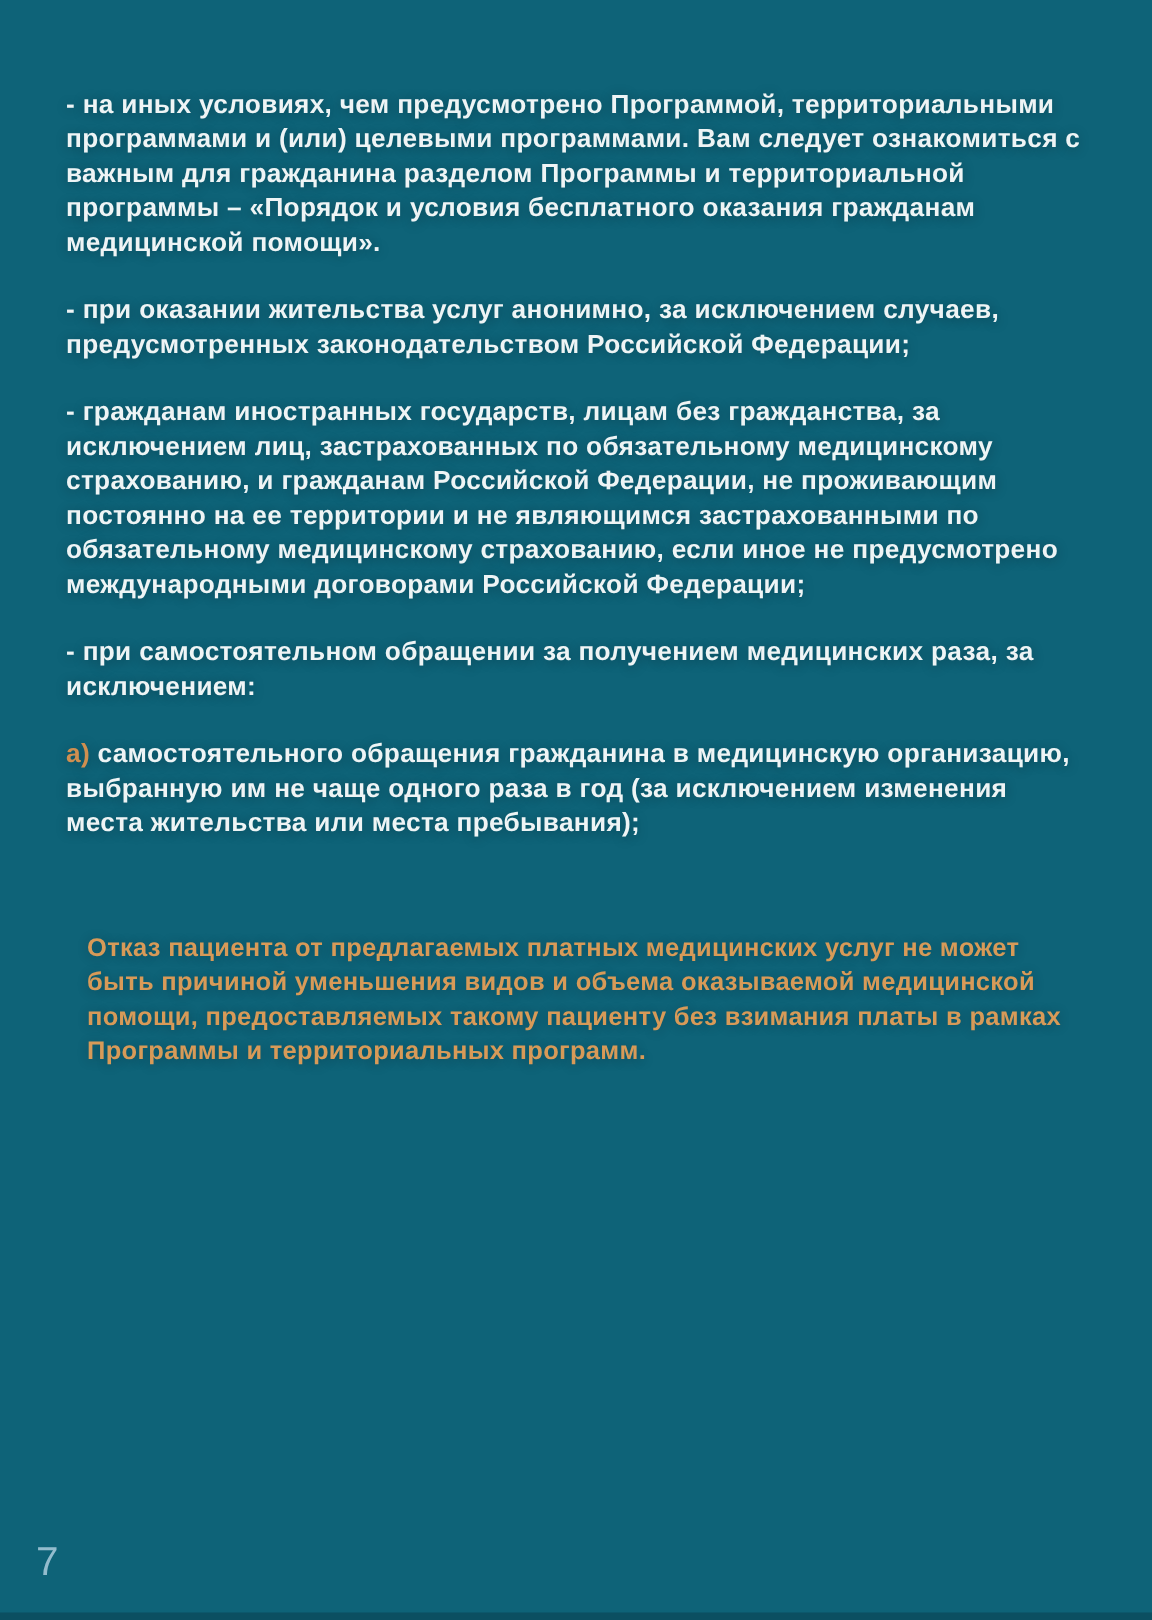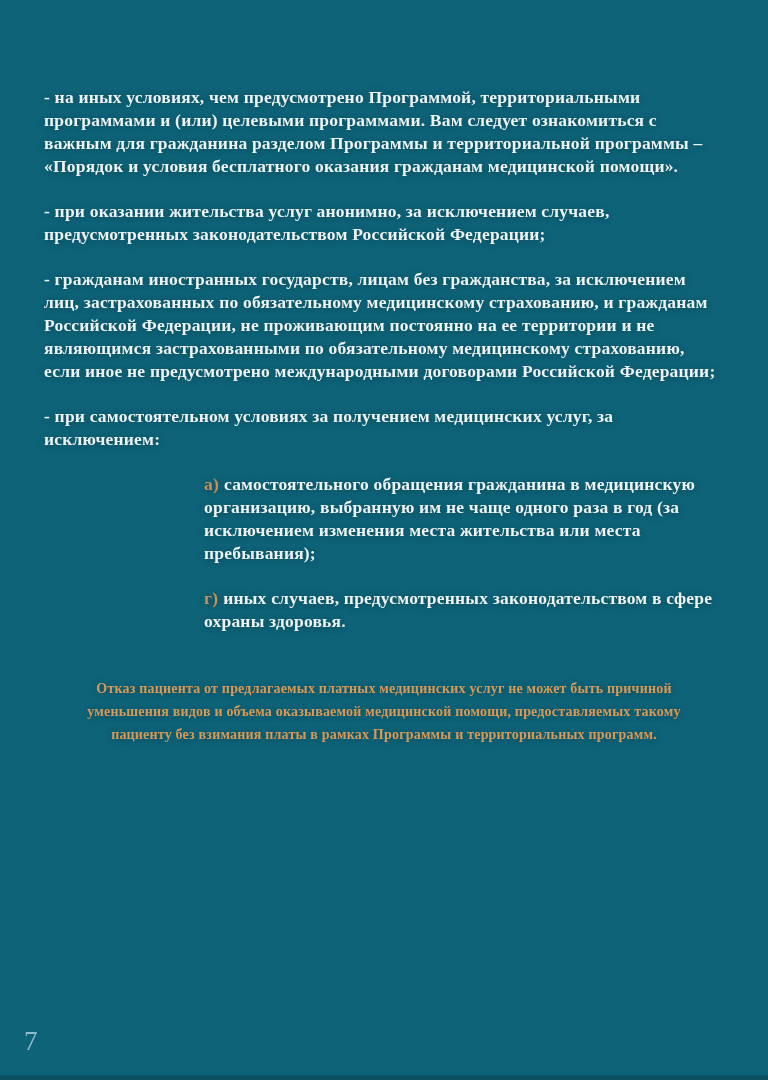--- a/index.html
+++ b/index.html
@@ -14,51 +14,49 @@
   html,body{width:768px;height:1080px;}
   body{
     background:var(--bg);
     font-family:"Liberation Sans","DejaVu Sans",sans-serif;
     position:relative;
     overflow:hidden;
   }
   .page{
     position:absolute;
     inset:0;
-    padding:86px 44px 0 44px;
-    font-family:Liberation Serif, serif;
+    padding:58px 44px 0 44px;
   }
   .body-text p{
     color:var(--text);
     font-size:17.5px;
     font-weight:700;
     line-height:23px;
     letter-spacing:0.2px;
     margin:0 0 22px 0;
     text-shadow:0 1px 7px rgba(0,25,35,.35);
   }
   .sub-list{
-    margin-left:160px;
   }
   .sub-list p{
     margin-bottom:22px;
   }
   .letter{
     color:var(--accent);
     margin-right:5px;
   }
   .notice{
     color:var(--notice);
-    font-size:14px;
+    font-size:17px;
     font-weight:700;
     line-height:23px;
     letter-spacing:0.2px;
-    text-align:center;
+    text-align:left;
     max-width:652px;
-    margin:44px auto 0 auto;
+    margin:60px auto 0 auto;
     text-shadow:0 1px 7px rgba(0,25,35,.3);
   }
   .page-number{
     position:absolute;
     left:24px;
     top:1028px;
     color:var(--pagenum);
     font-size:27px;
     font-weight:300;
     line-height:1;
@@ -77,28 +75,25 @@
 
 <div class="page">
 
   <div class="body-text">
     <p>- на иных условиях, чем предусмотрено Программой, территориальными программами и (или) целевыми программами. Вам следует ознакомиться с важным для гражданина разделом Программы и территориальной программы – «Порядок и условия бесплатного оказания гражданам медицинской помощи».</p>
 
     <p>- при оказании жительства услуг анонимно, за исключением случаев, предусмотренных законодательством Российской Федерации;</p>
 
     <p>- гражданам иностранных государств, лицам без гражданства, за исключением лиц, застрахованных по обязательному медицинскому страхованию, и гражданам Российской Федерации, не проживающим постоянно на ее территории и не являющимся застрахованными по обязательному медицинскому страхованию, если иное не предусмотрено международными договорами Российской Федерации;</p>
 
-    <p>- при самостоятельном условиях за получением медицинских услуг, за исключением:</p>
+    <p>- при самостоятельном обращении за получением медицинских раза, за исключением:</p>
 
     <div class="sub-list">
       <p>
         <span class="letter">а)</span><span>самостоятельного обращения гражданина в медицинскую организацию, выбранную им не чаще одного раза в год (за исключением изменения места жительства или места пребывания);</span>
-      </p>
-      <p>
-        <span class="letter">г)</span><span>иных случаев, предусмотренных законодательством в сфере охраны здоровья.</span>
       </p>
     </div>
   </div>
 
   <p class="notice">Отказ пациента от предлагаемых платных медицинских услуг не может быть причиной уменьшения видов и объема оказываемой медицинской помощи, предоставляемых такому пациенту без взимания платы в рамках Программы и территориальных программ.</p>
 
   <div class="page-number">7</div>
 
   <div class="bottom-band"></div>
 </div>

